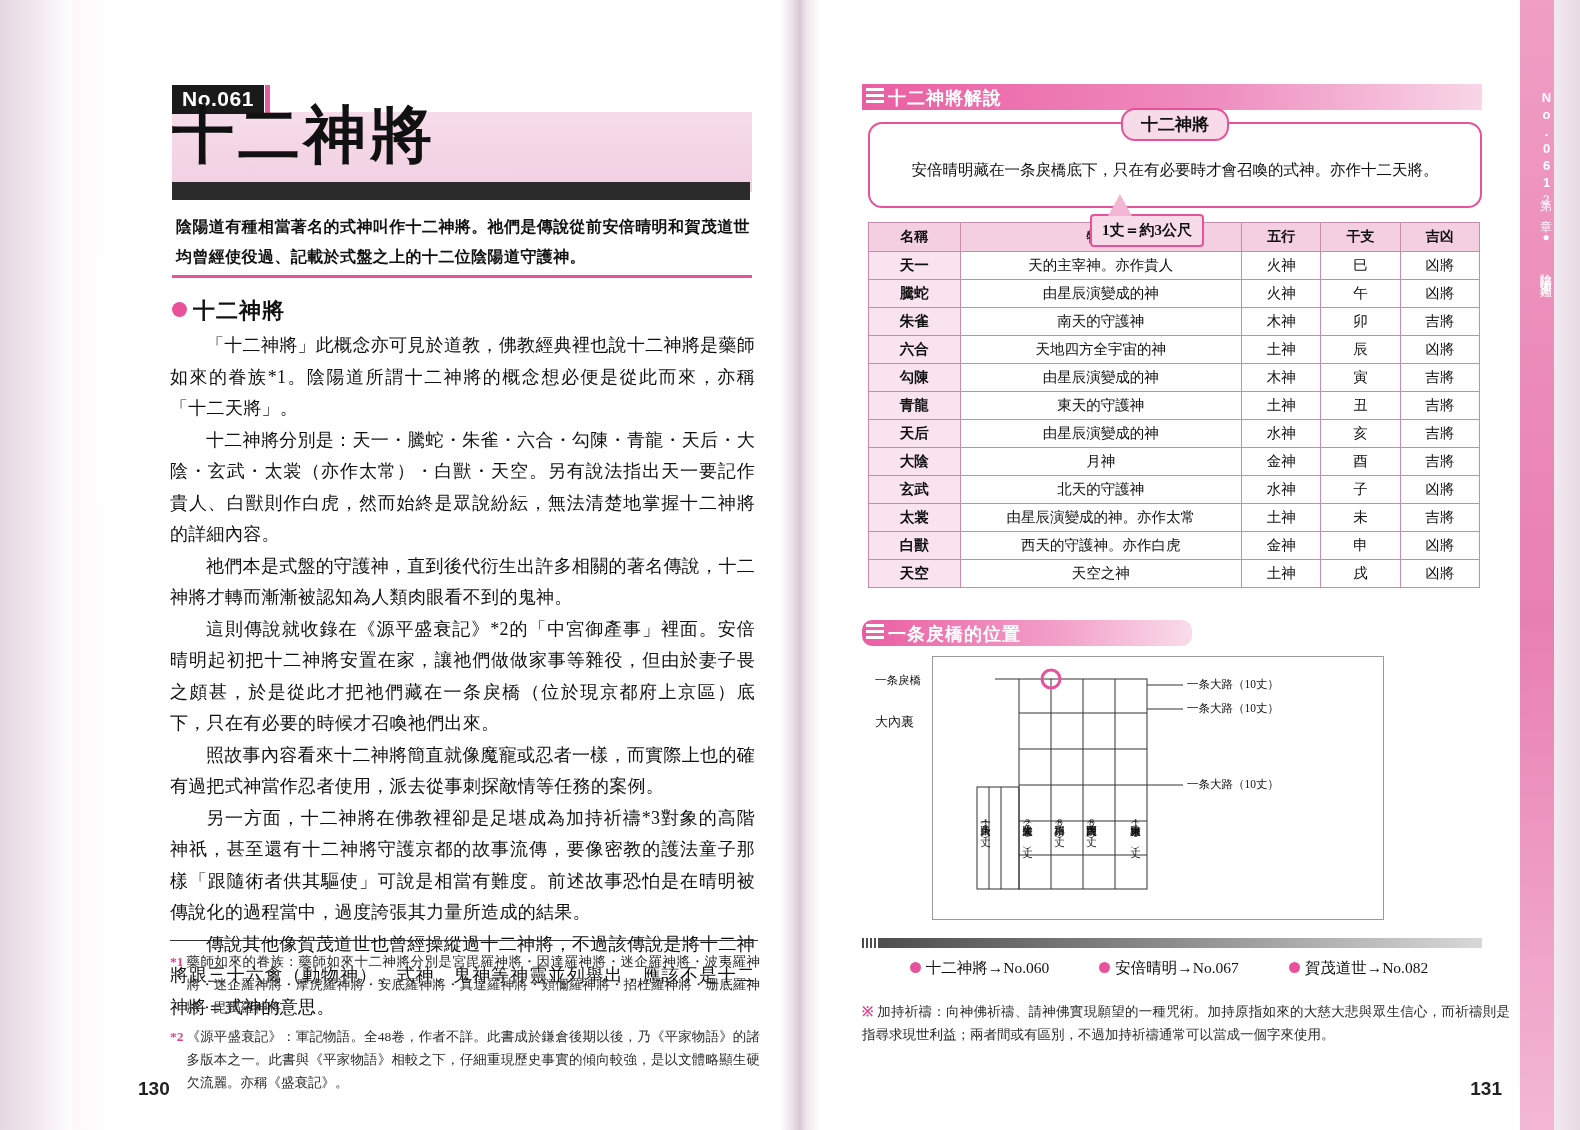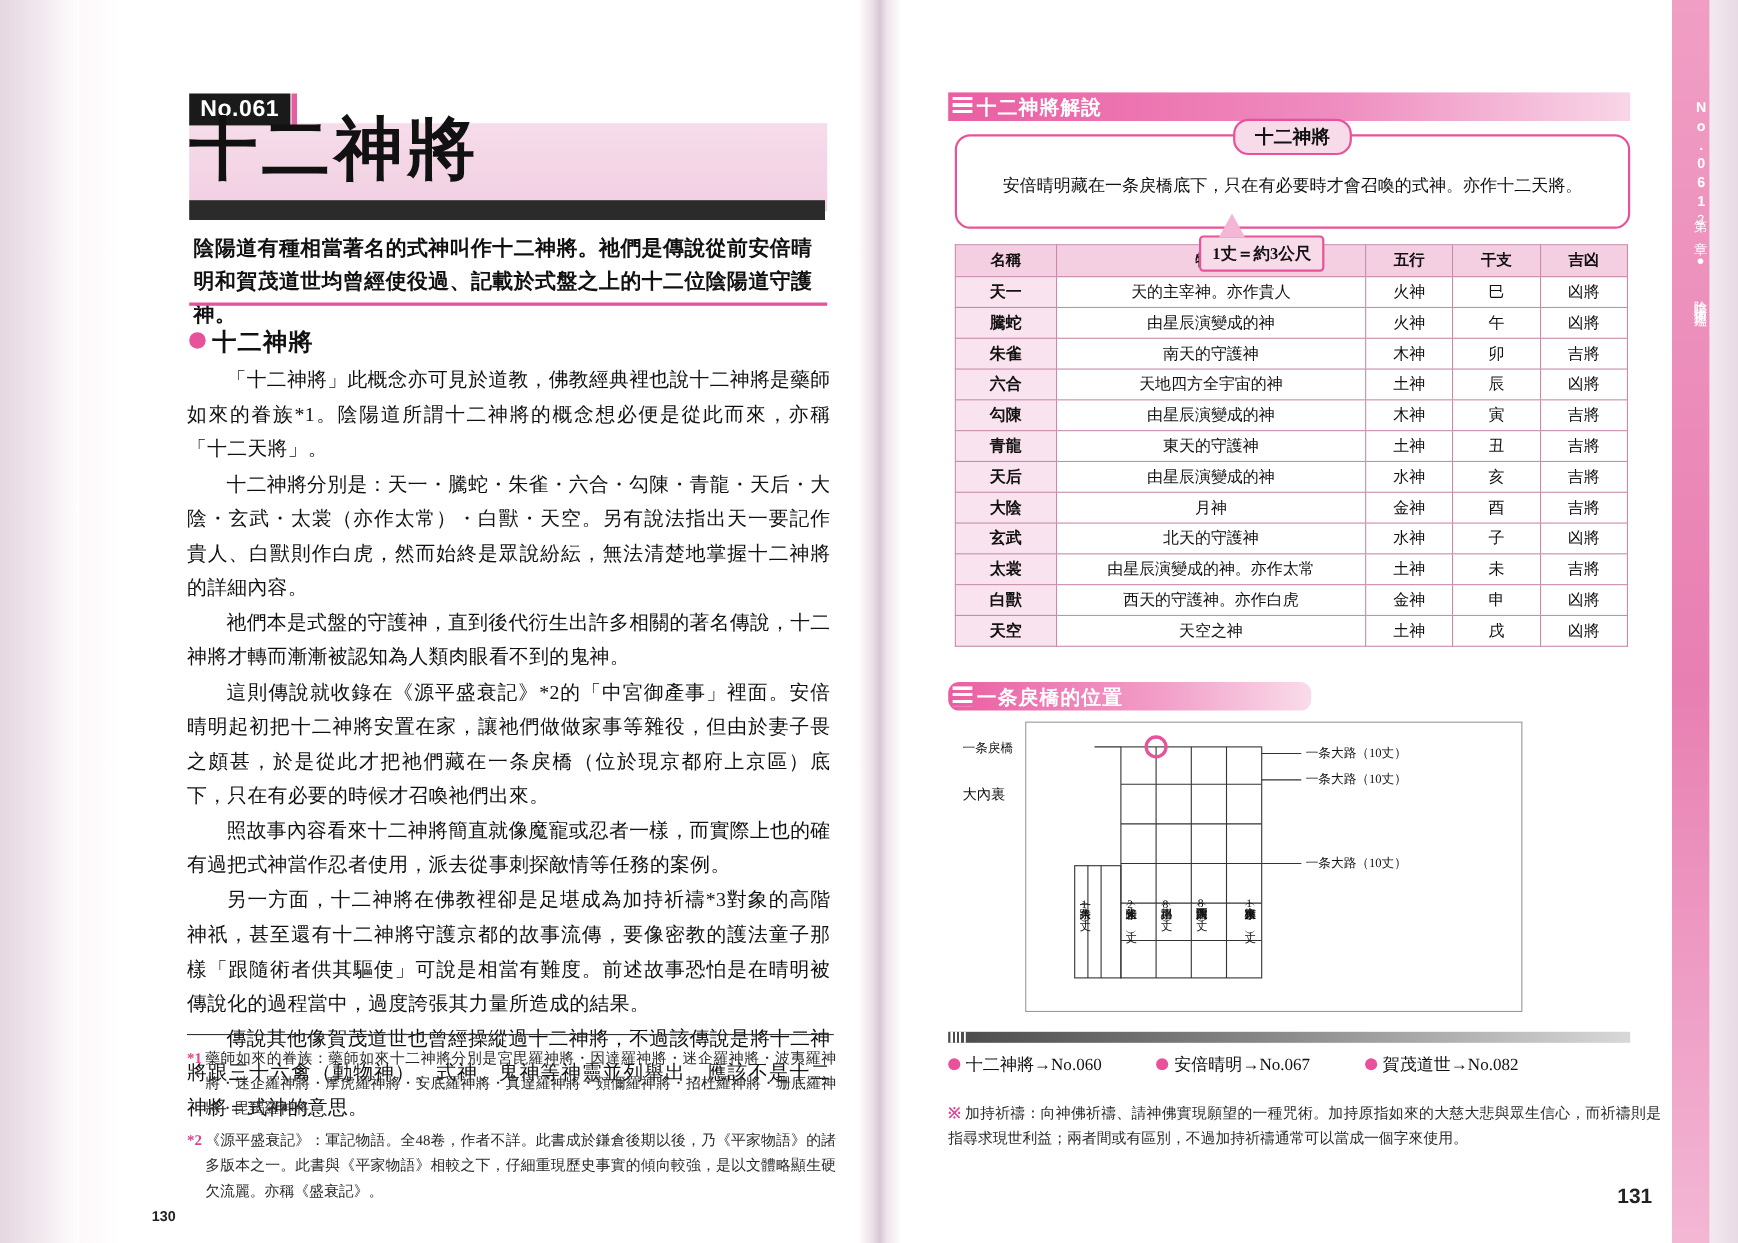--- a/index.html
+++ b/index.html
@@ -65,21 +65,21 @@
     font-size:62px;font-weight:bold;color:#111;letter-spacing:4px;
     font-family:"DejaVu Sans", sans-serif;
     line-height:1;
   }
   .title-rule{
     position:absolute;left:172px;top:182px;width:578px;height:18px;
     background:#2b2b2b;
   }
   .lede{
     position:absolute;left:176px;top:212px;width:578px;
-    font-size:19px;line-height:30px;color:#111;letter-spacing:0.4px;
+    font-size:16px;line-height:30px;color:#111;letter-spacing:0.4px;
     font-weight:bold;
   }
   .lede-underline{
     position:absolute;left:172px;top:275px;width:580px;height:3px;background:#e8529a;
   }
   .sec-head{
     position:absolute;left:172px;top:296px;
     font-size:22px;font-weight:bold;color:#111;letter-spacing:1px;
   }
   .sec-head .dot{
@@ -97,21 +97,21 @@
   }
   .footnotes{
     position:absolute;left:170px;top:950px;width:590px;
     font-size:13.5px;line-height:23px;color:#2a2a2a;
   }
   .footnotes .fn{margin-bottom:6px;display:flex;}
   .footnotes .mark{color:#e0408f;font-weight:bold;margin-right:3px;white-space:nowrap;}
   .footnotes .fn-body{flex:1;text-align:justify;}
   .pg-left{
     position:absolute;left:138px;top:1078px;font-family:"Liberation Sans",sans-serif;
-    font-size:13px;font-weight:bold;color:#222;margin-top:20px;
+    font-size:19px;font-weight:bold;color:#222;
   }
 
   
   .R{position:absolute;left:790px;top:0;width:790px;height:1130px;}
   .rhead{
     position:absolute;left:72px;top:84px;width:620px;height:26px;
     background:linear-gradient(90deg,#ea5ea2 0%,#ef8ec0 58%,#f8d6e7 100%);
   }
   .rhead .bars{
     position:absolute;left:4px;top:4px;width:18px;height:18px;
@@ -184,21 +184,21 @@
   .rel-rule{
     position:absolute;left:72px;top:938px;width:620px;height:10px;
     background:linear-gradient(90deg,#4a4a4a 0%,#8c8c8c 50%,#d8d8d8 100%);
   }
   .rel-rule .bars{
     position:absolute;left:2px;top:0px;width:14px;height:10px;
     background:repeating-linear-gradient(90deg,#fff 0 2px,transparent 2px 4px);
   }
   .rel-row{
     position:absolute;left:72px;top:958px;width:660px;
-    font-size:15.5px;color:#111;
+    font-size:15.5px;color:#111;text-align:center;
   }
   .rel-item{display:inline-block;margin-right:46px;}
   .rel-item .d{
     display:inline-block;width:11px;height:11px;border-radius:50%;
     background:#e8529a;margin-right:5px;
   }
   .rnote{
     position:absolute;left:72px;top:1000px;width:648px;
     font-size:13.5px;line-height:23px;color:#2a2a2a;text-align:justify;
   }

